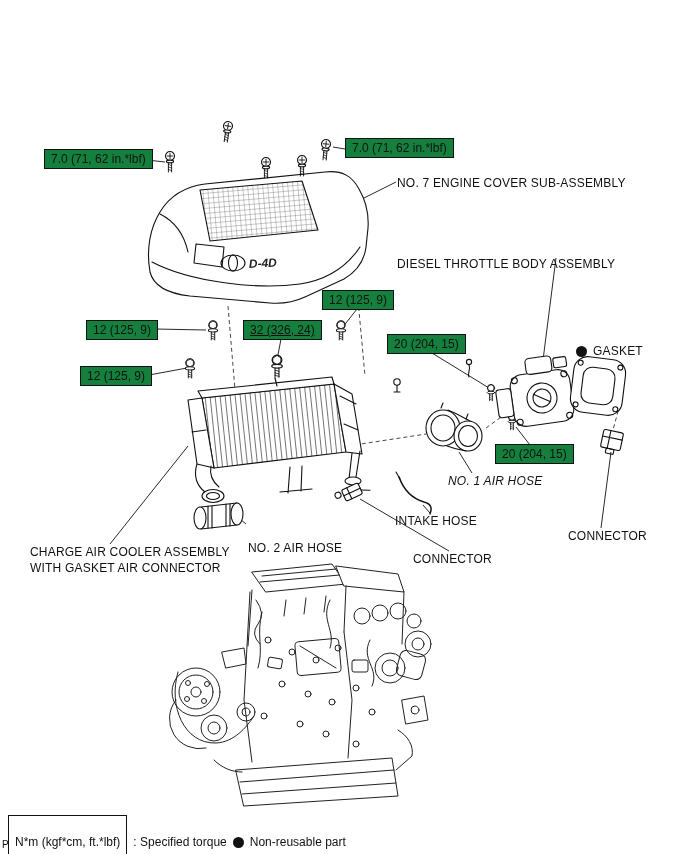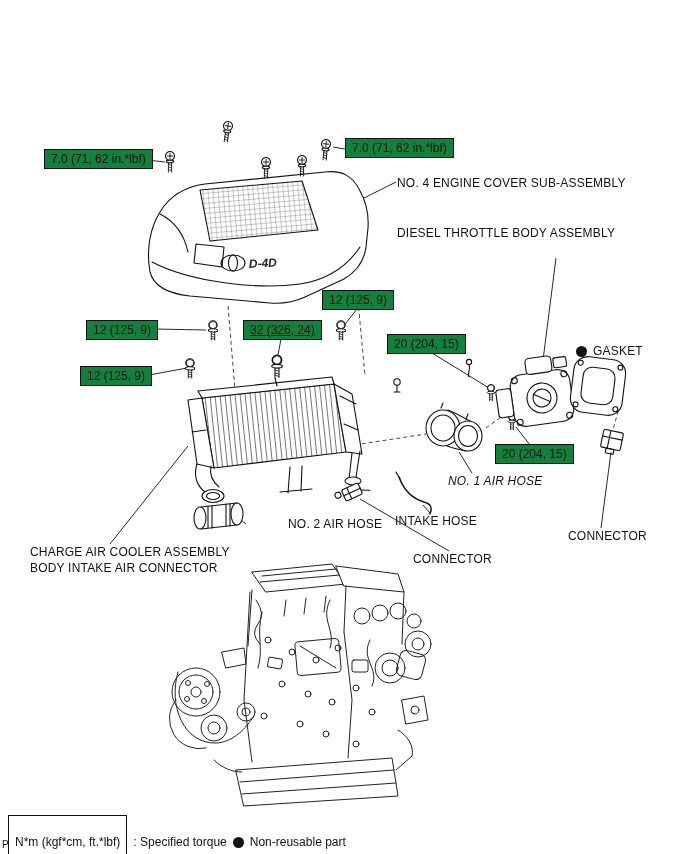--- a/index.html
+++ b/index.html
@@ -263,34 +263,34 @@
 
   <div class="tbox" style="left:44px; top:149px;">7.0 (71, 62 in.*lbf)</div>
   <div class="tbox" style="left:345px; top:138px;">7.0 (71, 62 in.*lbf)</div>
   <div class="tbox" style="left:322px; top:290px;">12 (125, 9)</div>
   <div class="tbox" style="left:86px; top:320px;">12 (125, 9)</div>
   <div class="tbox" style="left:243px; top:320px;text-decoration:underline;">32 (326, 24)</div>
   <div class="tbox" style="left:387px; top:334px;">20 (204, 15)</div>
   <div class="tbox" style="left:80px; top:366px;">12 (125, 9)</div>
   <div class="tbox" style="left:495px; top:444px;">20 (204, 15)</div>
 
-  <div class="plabel" style="left:397px; top:176px;">NO. 4 ENGINE COVER SUB-ASSEMBLY</div>
-  <div class="plabel" style="left:397px; top:226px;text-align:center;">DIESEL THROTTLE BODY ASSEMBLY</div>
+  <div class="plabel" style="left:397px; top:176px;">NO. 7 ENGINE COVER SUB-ASSEMBLY</div>
+  <div class="plabel" style="left:397px; top:257px;text-align:center;">DIESEL THROTTLE BODY ASSEMBLY</div>
   <div class="plabel gasket-wrap" style="left:576px; top:344px;">
     <span class="dot"></span>
     <span>GASKET</span>
   </div>
   <div class="plabel" style="left:448px; top:474px;font-style:italic;">NO. 1 AIR HOSE</div>
-  <div class="plabel" style="left:248px; top:517px;margin-left:40px;">NO. 2 AIR HOSE</div>
+  <div class="plabel" style="left:248px; top:541px;">NO. 2 AIR HOSE</div>
   <div class="plabel" style="left:395px; top:514px;">INTAKE HOSE</div>
   <div class="plabel" style="left:568px; top:529px;">CONNECTOR</div>
   <div class="plabel" style="left:413px; top:552px;">CONNECTOR</div>
   <div class="plabel" style="left:30px; top:545px;">
     <div>CHARGE AIR COOLER ASSEMBLY</div>
-    <div>BODY INTAKE AIR CONNECTOR</div>
+    <div>WITH GASKET AIR CONNECTOR</div>
   </div>
 
   <div class="legend">
     <span class="tbox-inline">N*m (kgf*cm, ft.*lbf)</span>
     <span>: Specified torque</span>
     <span class="dot"></span>
     <span>Non-reusable part</span>
   </div>
 
   <div class="corner">P</div>

